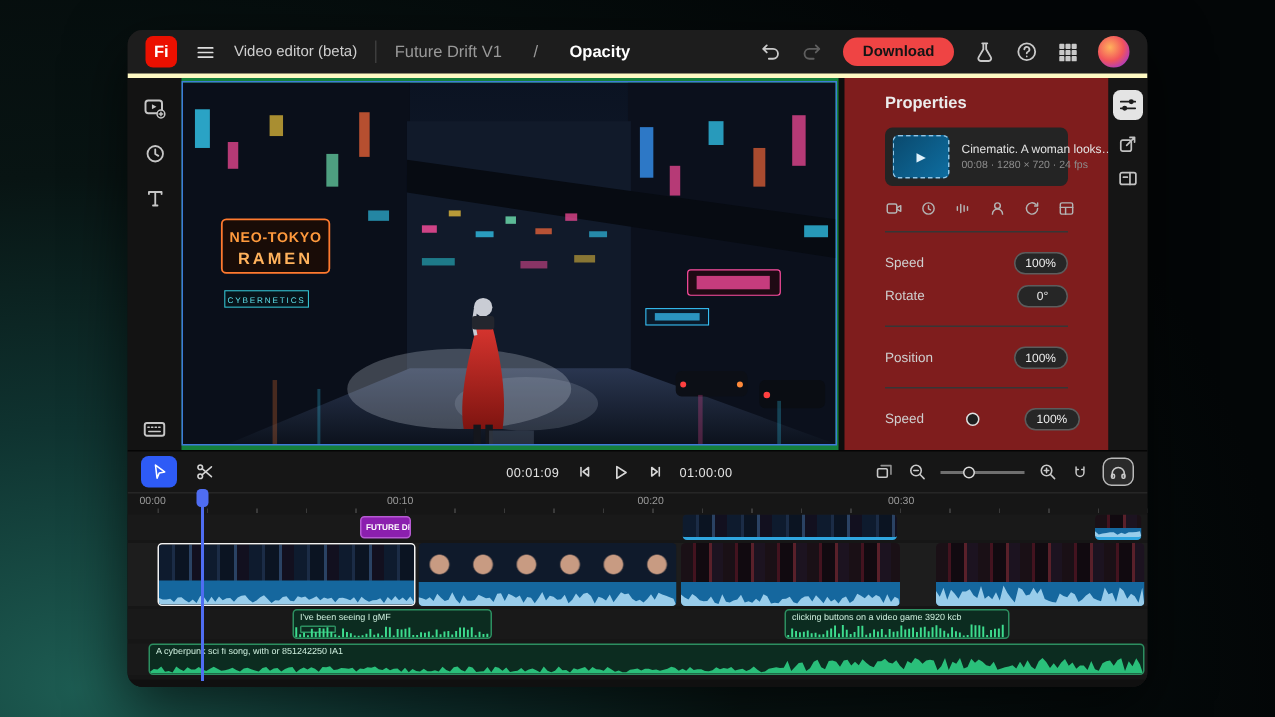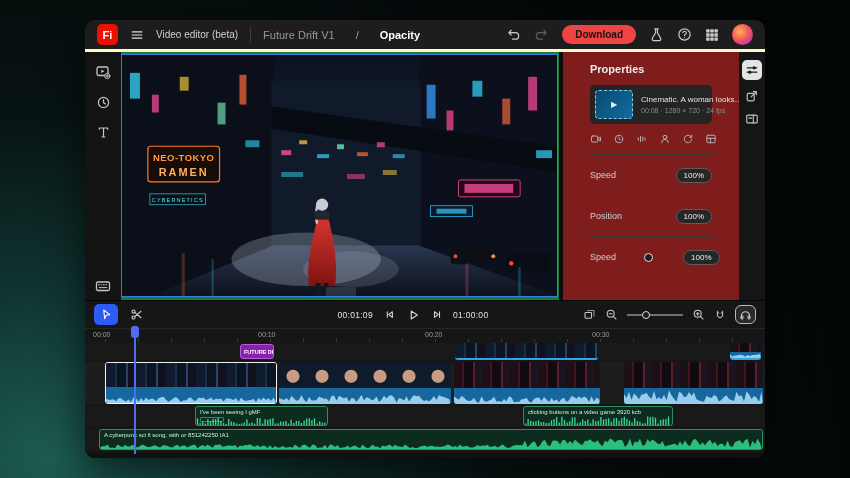--- a/index.html
+++ b/index.html
@@ -329,20 +329,26 @@
           </span>
       </div>
       <div class="hr"></div>
 
       <div class="frow">
         <span class="lab">Speed</span>
         <div class="right">
             <div class="pill">100%</div>
           </div>
       </div>
+      <div class="frow">
+        <span class="lab">Rotate</span>
+        <div class="right">
+            <div class="pill">0°</div>
+          </div>
+      </div>
       <div class="hr"></div>
       <div class="frow">
         <span class="lab">Position</span>
         <div class="right">
             <div class="pill">100%</div>
           </div>
       </div>
       <div class="hr"></div>
       <div class="frow">
         <span class="lab">Speed</span>

